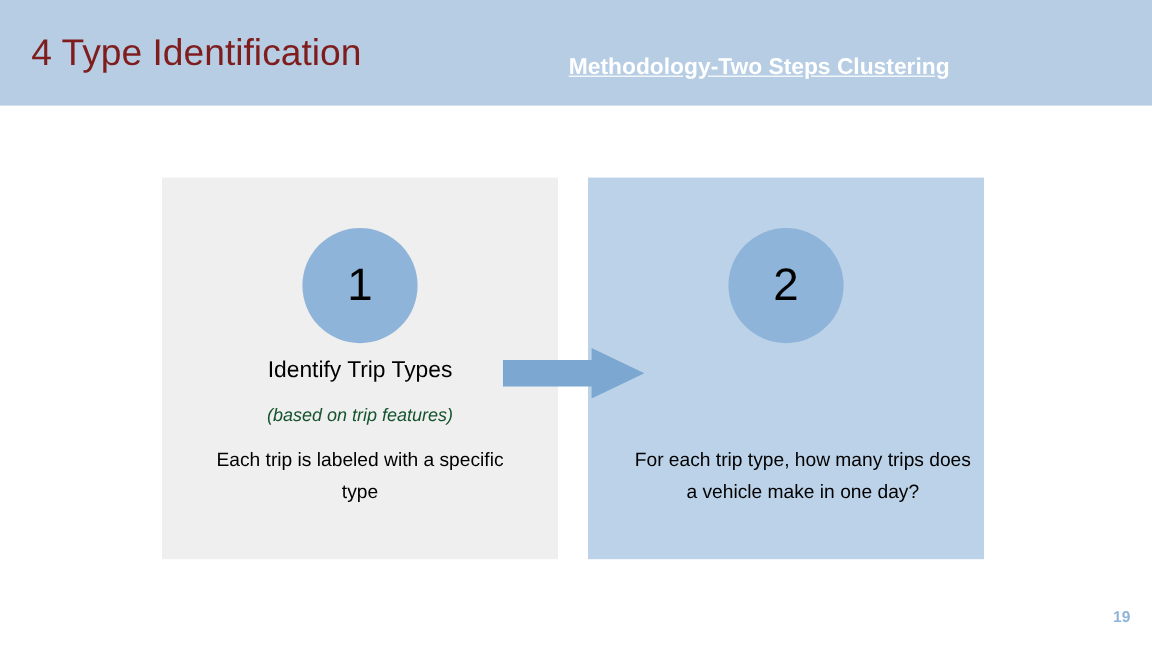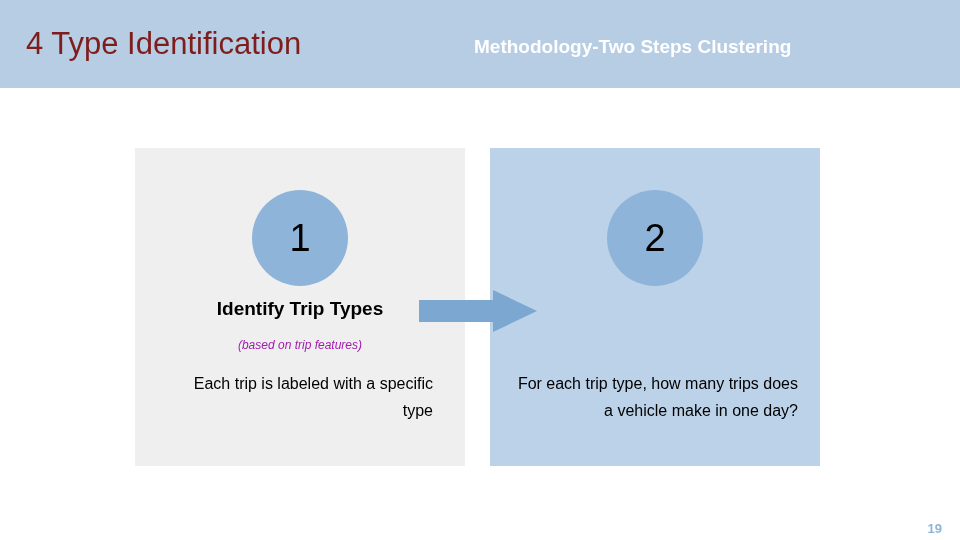--- a/index.html
+++ b/index.html
@@ -29,25 +29,26 @@
     left: 26px;
     top: 26px;
     font-size: 31px;
     color: #7f1d1d;
     letter-spacing: 0px;
     white-space: nowrap;
   }
   .header-subtitle {
     position: absolute;
     left: 474px;
-    top: 36px;
+    top: 46px;
     font-size: 19px;
     font-weight: bold;
     color: #ffffff;
     white-space: nowrap;
+    text-decoration: underline;
   }
 
   
   .panel {
     position: absolute;
     top: 148px;
     height: 318px;
   }
   .panel-left {
     left: 135px;
@@ -76,60 +77,60 @@
     color: #000000;
   }
 
   .panel-heading {
     position: absolute;
     top: 150px;
     left: 0;
     width: 100%;
     text-align: center;
     font-size: 19px;
-    font-weight: bold;
+    font-weight: normal;
     color: #000000;
   }
   .panel-sub {
     position: absolute;
     top: 190px;
     left: 0;
     width: 100%;
     text-align: center;
-    font-size: 12px;
+    font-size: 15px;
     font-style: italic;
-    color: #a21caf;
+    color: #14532d;
   }
   .panel-body {
     position: absolute;
     top: 222px;
     left: 0;
     width: 100%;
-    text-align: right;
+    text-align: center;
     font-size: 16px;
     line-height: 27px;
     color: #000000;
   }
   .panel-left .panel-body { padding: 0 32px; box-sizing: border-box; }
-  .panel-right .panel-body { padding: 0 22px; box-sizing: border-box; }
+  .panel-right .panel-body { padding: 0 22px; box-sizing: border-box; margin-left: 14px; }
 
   
   .arrow {
     position: absolute;
     left: 419px;
     top: 290px;
     width: 118px;
     height: 42px;
   }
 
   
   .page-number {
     position: absolute;
     right: 18px;
-    bottom: 4px;
+    bottom: 19px;
     font-size: 13px;
     font-weight: bold;
     color: #8fb4d9;
   }
 </style>
 </head>
 <body>
 
 <div class="header-band"></div>
 <div class="header-title">4 Type Identification</div>

